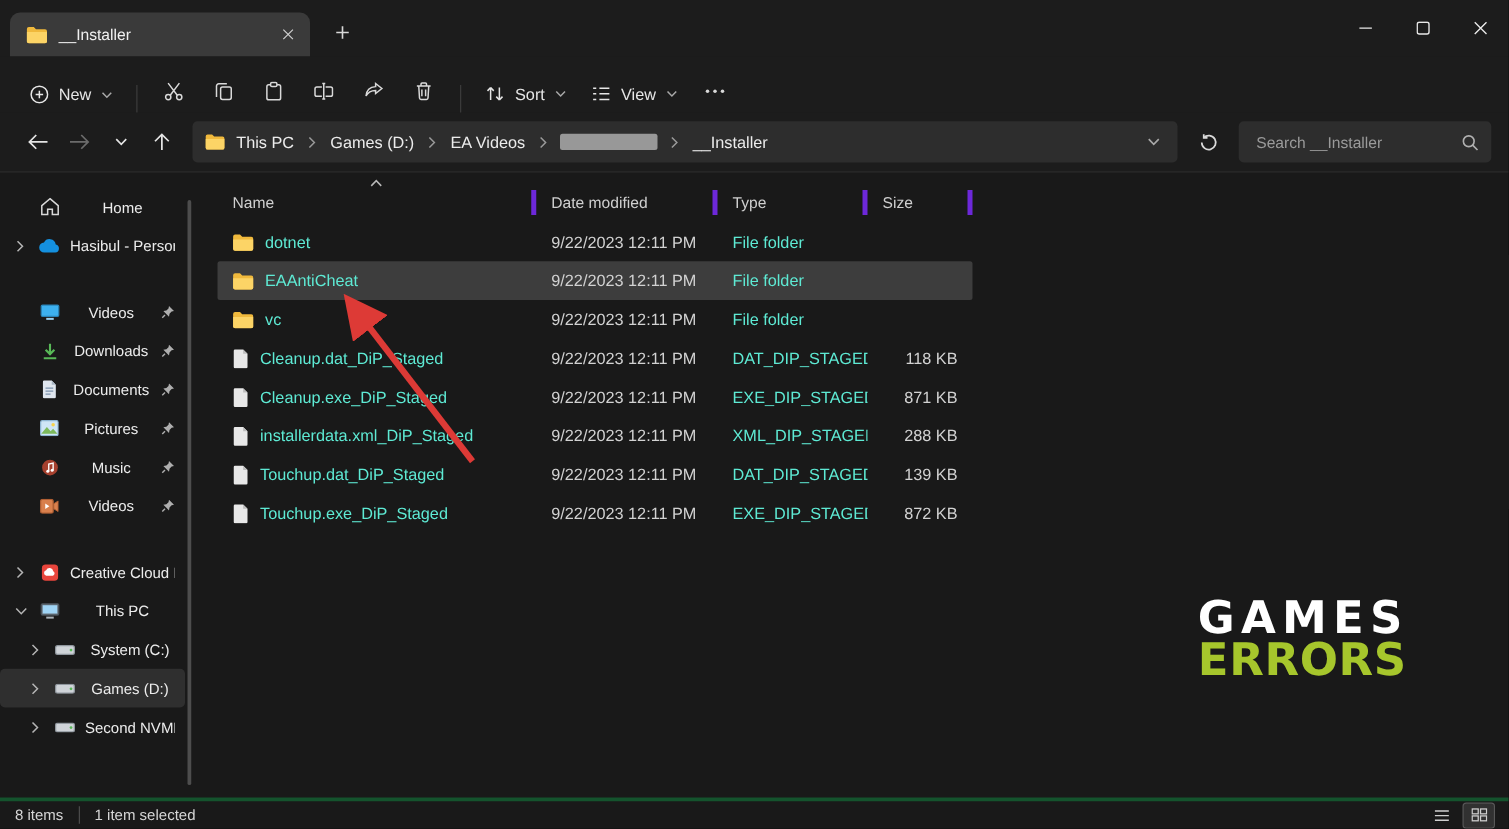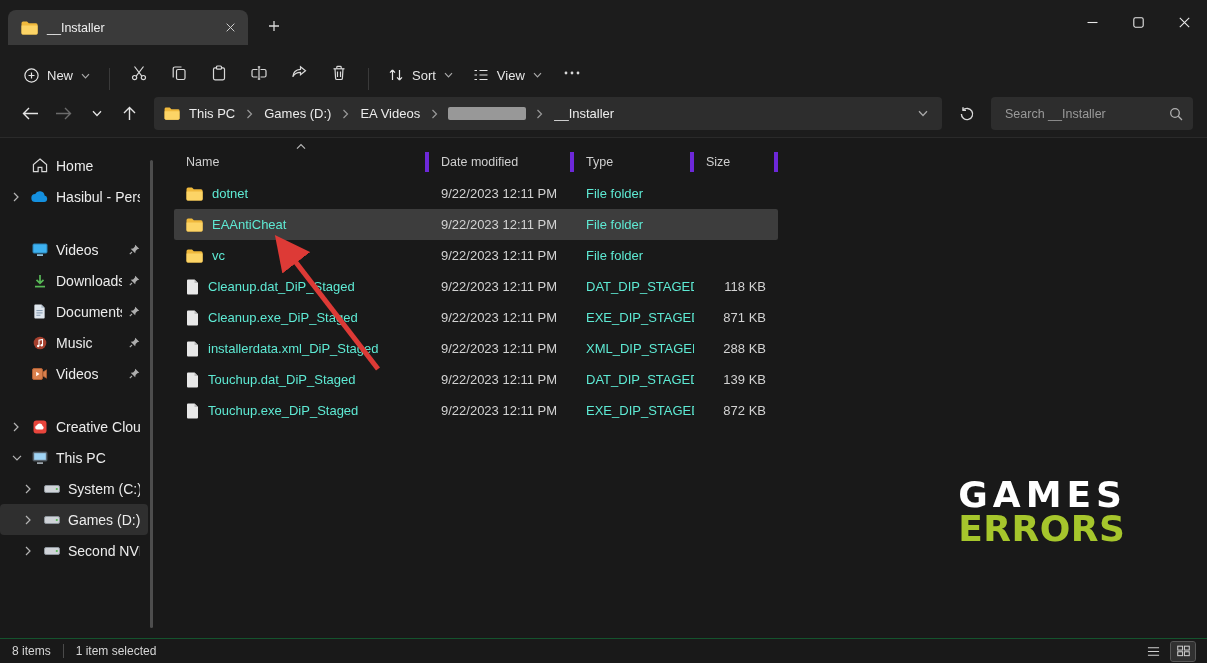--- a/index.html
+++ b/index.html
@@ -49,21 +49,21 @@
   
   .main { position:absolute; top:138px; bottom:25px; left:0; right:0; display:flex; }
 
   
   .sidebar { width:156px; flex-shrink:0; position:relative; padding:12px 0 0 0; }
   .side-item { height:31px; display:flex; align-items:center; gap:7px; padding:0 8px 0 12px; margin-right:8px; border-radius:4px; color:#ececec; cursor:pointer; }
   .side-item.indent { padding-left:24px; }
   .side-item.selected { background:#2f2f2f; }
   .side-chev { width:11px; flex-shrink:0; display:flex; }
   .side-ic { width:19px; flex-shrink:0; display:flex; justify-content:center; }
-  .side-lbl { flex:1; white-space:nowrap; overflow:hidden; font-size:14px; }
+  .side-lbl { flex:1; white-space:nowrap; overflow:hidden; font-size:12px;text-align:center; }
   .side-pin { flex-shrink:0; display:flex; opacity:.85; }
   .side-gap { height:22px; }
   .side-scrollbar { position:absolute; right:3px; top:22px; bottom:10px; width:3px; background:#4d4d4d; border-radius:2px; cursor:pointer; }
 
   
   .content { flex:1; position:relative; padding-left:18px; }
   .fhead { position:relative; display:flex; align-items:center; height:32px; margin-top:8px; color:#cfcfcf; font-size:12.5px; }
   .hcell { padding:0 12px; height:20px; line-height:20px; border-right:4px solid #6d28d9; cursor:pointer; white-space:nowrap; }
   .h-name { width:255px; } .h-date { width:145px; } .h-type { width:120px; } .h-size { width:84px; }
   .sort-caret { position:absolute; left:122px; top:-3px; display:flex; }
@@ -76,21 +76,21 @@
   .c-size { width:84px; color:#d2d2d2; text-align:right; }
 
   
   .watermark { position:absolute; right:80px; top:478px; z-index:3; pointer-events:none;
     font-weight:bold; font-size:36px; line-height:0.95; font-family:"DejaVu Sans",sans-serif; }
   .wm1 { color:#ffffff; letter-spacing:5px; }
   .wm2 { color:#a6c62c; letter-spacing:0.5px; }
 
   
   .statusbar { position:absolute; left:0; right:0; bottom:0; height:25px; background:#191919;
-    border-top:1px solid #14532d; display:flex; align-items:center; gap:12px; padding:0 12px; font-size:12px; color:#d6d6d6; }
+    border-top:3px solid #14532d; display:flex; align-items:center; gap:12px; padding:0 12px; font-size:12px; color:#d6d6d6; }
   .sb-sep { width:1px; height:14px; background:#4a4a4a; }
   .sb-views { margin-left:auto; display:flex; gap:6px; align-items:center; }
   .sb-view-btn { width:24px; height:19px; display:flex; align-items:center; justify-content:center; color:#cfcfcf; border-radius:2px; cursor:pointer; }
   .sb-view-btn.active { background:#313131; outline:1px solid #585858; }
 
   
   .arrow-overlay { position:absolute; inset:0; z-index:6; pointer-events:none; }
 </style>
 </head>
 <body>
@@ -363,20 +363,37 @@
           </span>
         <span class="side-lbl">Documents</span>
         <span class="side-pin">
             <svg width="11" height="11" viewBox="0 0 11 11">
               <path d="M6.2 0.8 L10.2 4.8 L8.3 5.2 L6.6 6.9 L6.2 9.3 L1.7 4.8 L4.1 4.4 L5.8 2.7 Z" fill="#c9c9c9"></path>
               <path d="M3 8 L0.8 10.2" stroke="#c9c9c9" stroke-width="1.1"></path>
             </svg>
           </span>
       </div>
 
+      <div class="side-item">
+        <span class="side-chev"></span>
+        <span class="side-ic">
+            <svg width="15" height="13" viewBox="0 0 15 13">
+              <rect x="0.5" y="0.5" width="14" height="12" rx="1.2" fill="#cfe6f7" stroke="#8fb6d3"></rect>
+              <circle cx="10.5" cy="3.8" r="1.4" fill="#f7d24b"></circle>
+              <path d="M1 11 L5.5 5.5 L8.5 9 L10.5 7 L14 11 Z" fill="#7cb95c"></path>
+            </svg>
+          </span>
+        <span class="side-lbl">Pictures</span>
+        <span class="side-pin">
+            <svg width="11" height="11" viewBox="0 0 11 11">
+              <path d="M6.2 0.8 L10.2 4.8 L8.3 5.2 L6.6 6.9 L6.2 9.3 L1.7 4.8 L4.1 4.4 L5.8 2.7 Z" fill="#c9c9c9"></path>
+              <path d="M3 8 L0.8 10.2" stroke="#c9c9c9" stroke-width="1.1"></path>
+            </svg>
+          </span>
+      </div>
 
       <div class="side-item">
         <span class="side-chev"></span>
         <span class="side-ic">
             <svg width="14" height="14" viewBox="0 0 14 14">
               <circle cx="7" cy="7" r="6.3" fill="#a5402e"></circle>
               <path d="M6 10 V4.2 L9.5 3.5 V9.2" stroke="#fff" stroke-width="1.1" fill="none"></path>
               <circle cx="5.2" cy="10" r="1.2" fill="#fff"></circle>
               <circle cx="8.7" cy="9.2" r="1.2" fill="#fff"></circle>
             </svg>

